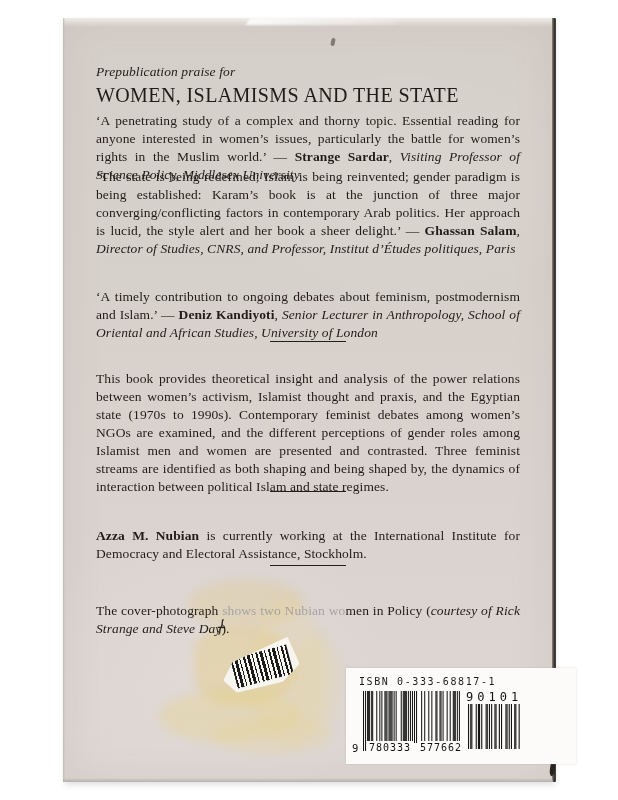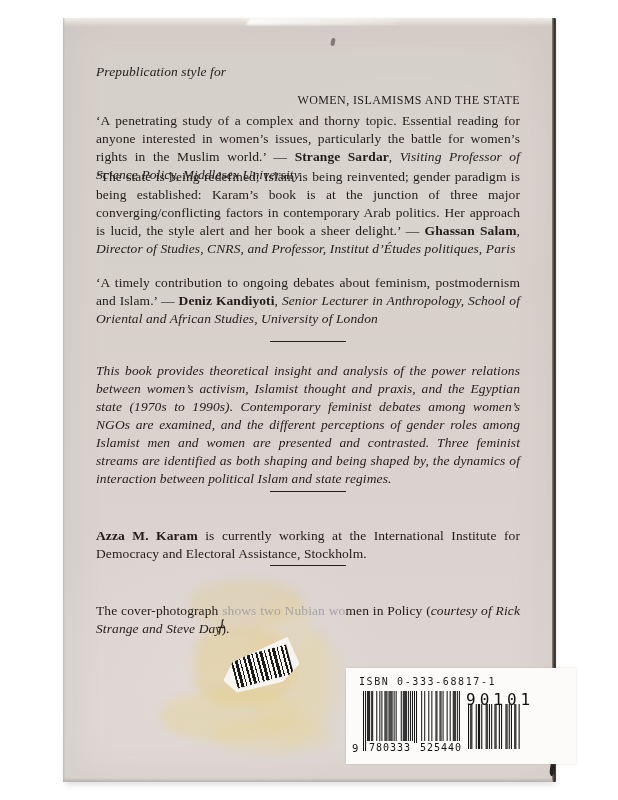--- a/index.html
+++ b/index.html
@@ -70,25 +70,25 @@
   
   .content { position: absolute; left: 33px; top: 0; width: 424px; }
   .txt {
     position: absolute; width: 424px;
     font-size: 13.5px; line-height: 18px;
     text-align: justify;
     letter-spacing: 0.1px;
     color: #211c17;
   }
   .praise-label { top: 31px; font-style: italic; text-align: left; }
-  .book-title { top: 61px; text-align: right; font-size: 12px; letter-spacing: 0.4px; }
+  .book-title { top: 48px; text-align: left; font-size: 20px; letter-spacing: 0.4px; }
   .q1 { top: 80px; }
   .q2 { top: 136px; }
-  .q3 { top: 237px; margin-top: 19px; }
-  .desc { top: 330px; font-style: italic; }
+  .q3 { top: 251px; margin-top: 19px; }
+  .desc { top: 338px; }
   .bio { top: 495px; }
   .credit { top: 570px; }
   .txt b { font-weight: bold; }
   .txt i { font-style: italic; }
   .faded-ink { color: rgba(95, 105, 125, 0.45); }
 
   .divider {
     position: absolute; left: 174px; width: 76px; height: 0;
     border-top: 1.4px solid #232019;
   }
@@ -147,21 +147,21 @@
     top: 50px; height: 14px;
     font-size: 10px; letter-spacing: 1px;
     text-align: center; color: #111; line-height: 14px;
   }
   .dw1 { left: 11px;  width: 46px; }
   .dw2 { left: 62px;  width: 46px; }
   .ean-first { position: absolute; left: -4px; top: 50px; font-size: 10.5px; color: #111; line-height: 14px; }
   .addon { position: absolute; left: 120px; top: 23px; width: 56px; height: 70px; }
   .addon-code {
     position: absolute; left: 0; top: -1px; width: 56px;
-    text-align: center; font-size: 16px; letter-spacing: 4px; color: #111;
+    text-align: center; font-size: 12px; letter-spacing: 4px; color: #111;
   }
   .addon .bars { position: absolute; left: 2px; top: 13px; }
 
   .photo-bg { position: absolute; inset: 0; background: #ffffff; }
 </style>
 </head>
 <body>
 
 <div class="photo-bg"></div>
 
@@ -175,36 +175,36 @@
   <div class="top-tick"></div>
 
   <div class="stain stain1"></div>
   <div class="stain stain2"></div>
   <div class="stain stain3"></div>
   <div class="stain stain4"></div>
   <div class="stain stain5"></div>
   <div class="stain stain6"></div>
 
   <div class="content">
-    <p class="txt praise-label">Prepublication style for</p>
+    <p class="txt praise-label">Prepublication praise for</p>
     <p class="txt book-title">WOMEN, ISLAMISMS AND THE STATE</p>
 
     <p class="txt q1"><span>‘A penetrating study of a complex and thorny topic. Essential reading for anyone interested in women’s issues, particularly the battle for women’s rights in the Muslim world.’ — </span><b>Strange Sardar</b><i>, Visiting Professor of Science Policy, Middlesex University</i></p>
 
     <p class="txt q2"><span>‘The state is being redefined; Islam is being reinvented; gender paradigm is being established: Karam’s book is at the junction of three major converging/conflicting factors in contemporary Arab politics. Her approach is lucid, the style alert and her book a sheer delight.’ — </span><b>Ghassan Salam</b><i>, Director of Studies, CNRS, and Professor, Institut d’Études politiques, Paris</i></p>
 
     <p class="txt q3"><span>‘A timely contribution to ongoing debates about feminism, postmodernism and Islam.’ — </span><b>Deniz Kandiyoti</b><i>, Senior Lecturer in Anthropology, School of Oriental and African Studies, University of London</i></p>
 
     <div class="divider div1"></div>
 
     <p class="txt desc">This book provides theoretical insight and analysis of the power relations between women’s activism, Islamist thought and praxis, and the Egyptian state (1970s to 1990s). Contemporary feminist debates among women’s NGOs are examined, and the different perceptions of gender roles among Islamist men and women are presented and contrasted. Three feminist streams are identified as both shaping and being shaped by, the dynamics of interaction between political Islam and state regimes.</p>
 
     <div class="divider div2"></div>
 
-    <p class="txt bio"><b>Azza M. Karam</b><span> is currently working at the International Institute for Democracy and Electoral Assistance, Stockholm.</span></p>
+    <p class="txt bio"><b>Azza M. Nubian</b><span> is currently working at the International Institute for Democracy and Electoral Assistance, Stockholm.</span></p>
 
     <div class="divider div3"></div>
 
     <p class="txt credit"><span>The cover-photograph </span><span class="faded-ink">shows two Nubian wo</span><span>men in Policy (</span><i>courtesy of Rick Strange and Steve Day</i><span>).</span></p>
   </div>
 
   <svg class="ink-mark" viewBox="0 0 10 18">
     <path d="M6 1 C4 4, 7 6, 5 9 C3 12, 6 13, 4 17 M2 10 L8 9" stroke="#2a2722" stroke-width="1.3" fill="none"></path>
   </svg>
 
@@ -258,21 +258,21 @@
             <rect x="83.64" y="0" width="1.02" height="52" fill="#141414"></rect>
             <rect x="86.70" y="0" width="1.02" height="52" fill="#141414"></rect>
             <rect x="89.76" y="0" width="1.02" height="52" fill="#141414"></rect>
             <rect x="90.78" y="0" width="1.02" height="52" fill="#141414"></rect>
             <rect x="91.80" y="0" width="1.02" height="52" fill="#141414"></rect>
             <rect x="93.84" y="0" width="1.02" height="60" fill="#141414"></rect>
             <rect x="95.88" y="0" width="1.02" height="60" fill="#141414"></rect>
           </svg></div>
       <span class="ean-first">9</span>
       <div class="digit-window dw1">780333</div>
-      <div class="digit-window dw2">525440</div>
+      <div class="digit-window dw2">577662</div>
     </div>
 
     <div class="addon">
       <div class="addon-code">90101</div>
       <div class="bars" id="addon-bars"><svg width="51.7" height="45" xmlns="http://www.w3.org/2000/svg">
             <rect x="0.00" y="0" width="1.10" height="45" fill="#141414"></rect>
             <rect x="2.20" y="0" width="1.10" height="45" fill="#141414"></rect>
             <rect x="3.30" y="0" width="1.10" height="45" fill="#141414"></rect>
             <rect x="7.70" y="0" width="1.10" height="45" fill="#141414"></rect>
             <rect x="9.90" y="0" width="1.10" height="45" fill="#141414"></rect>

